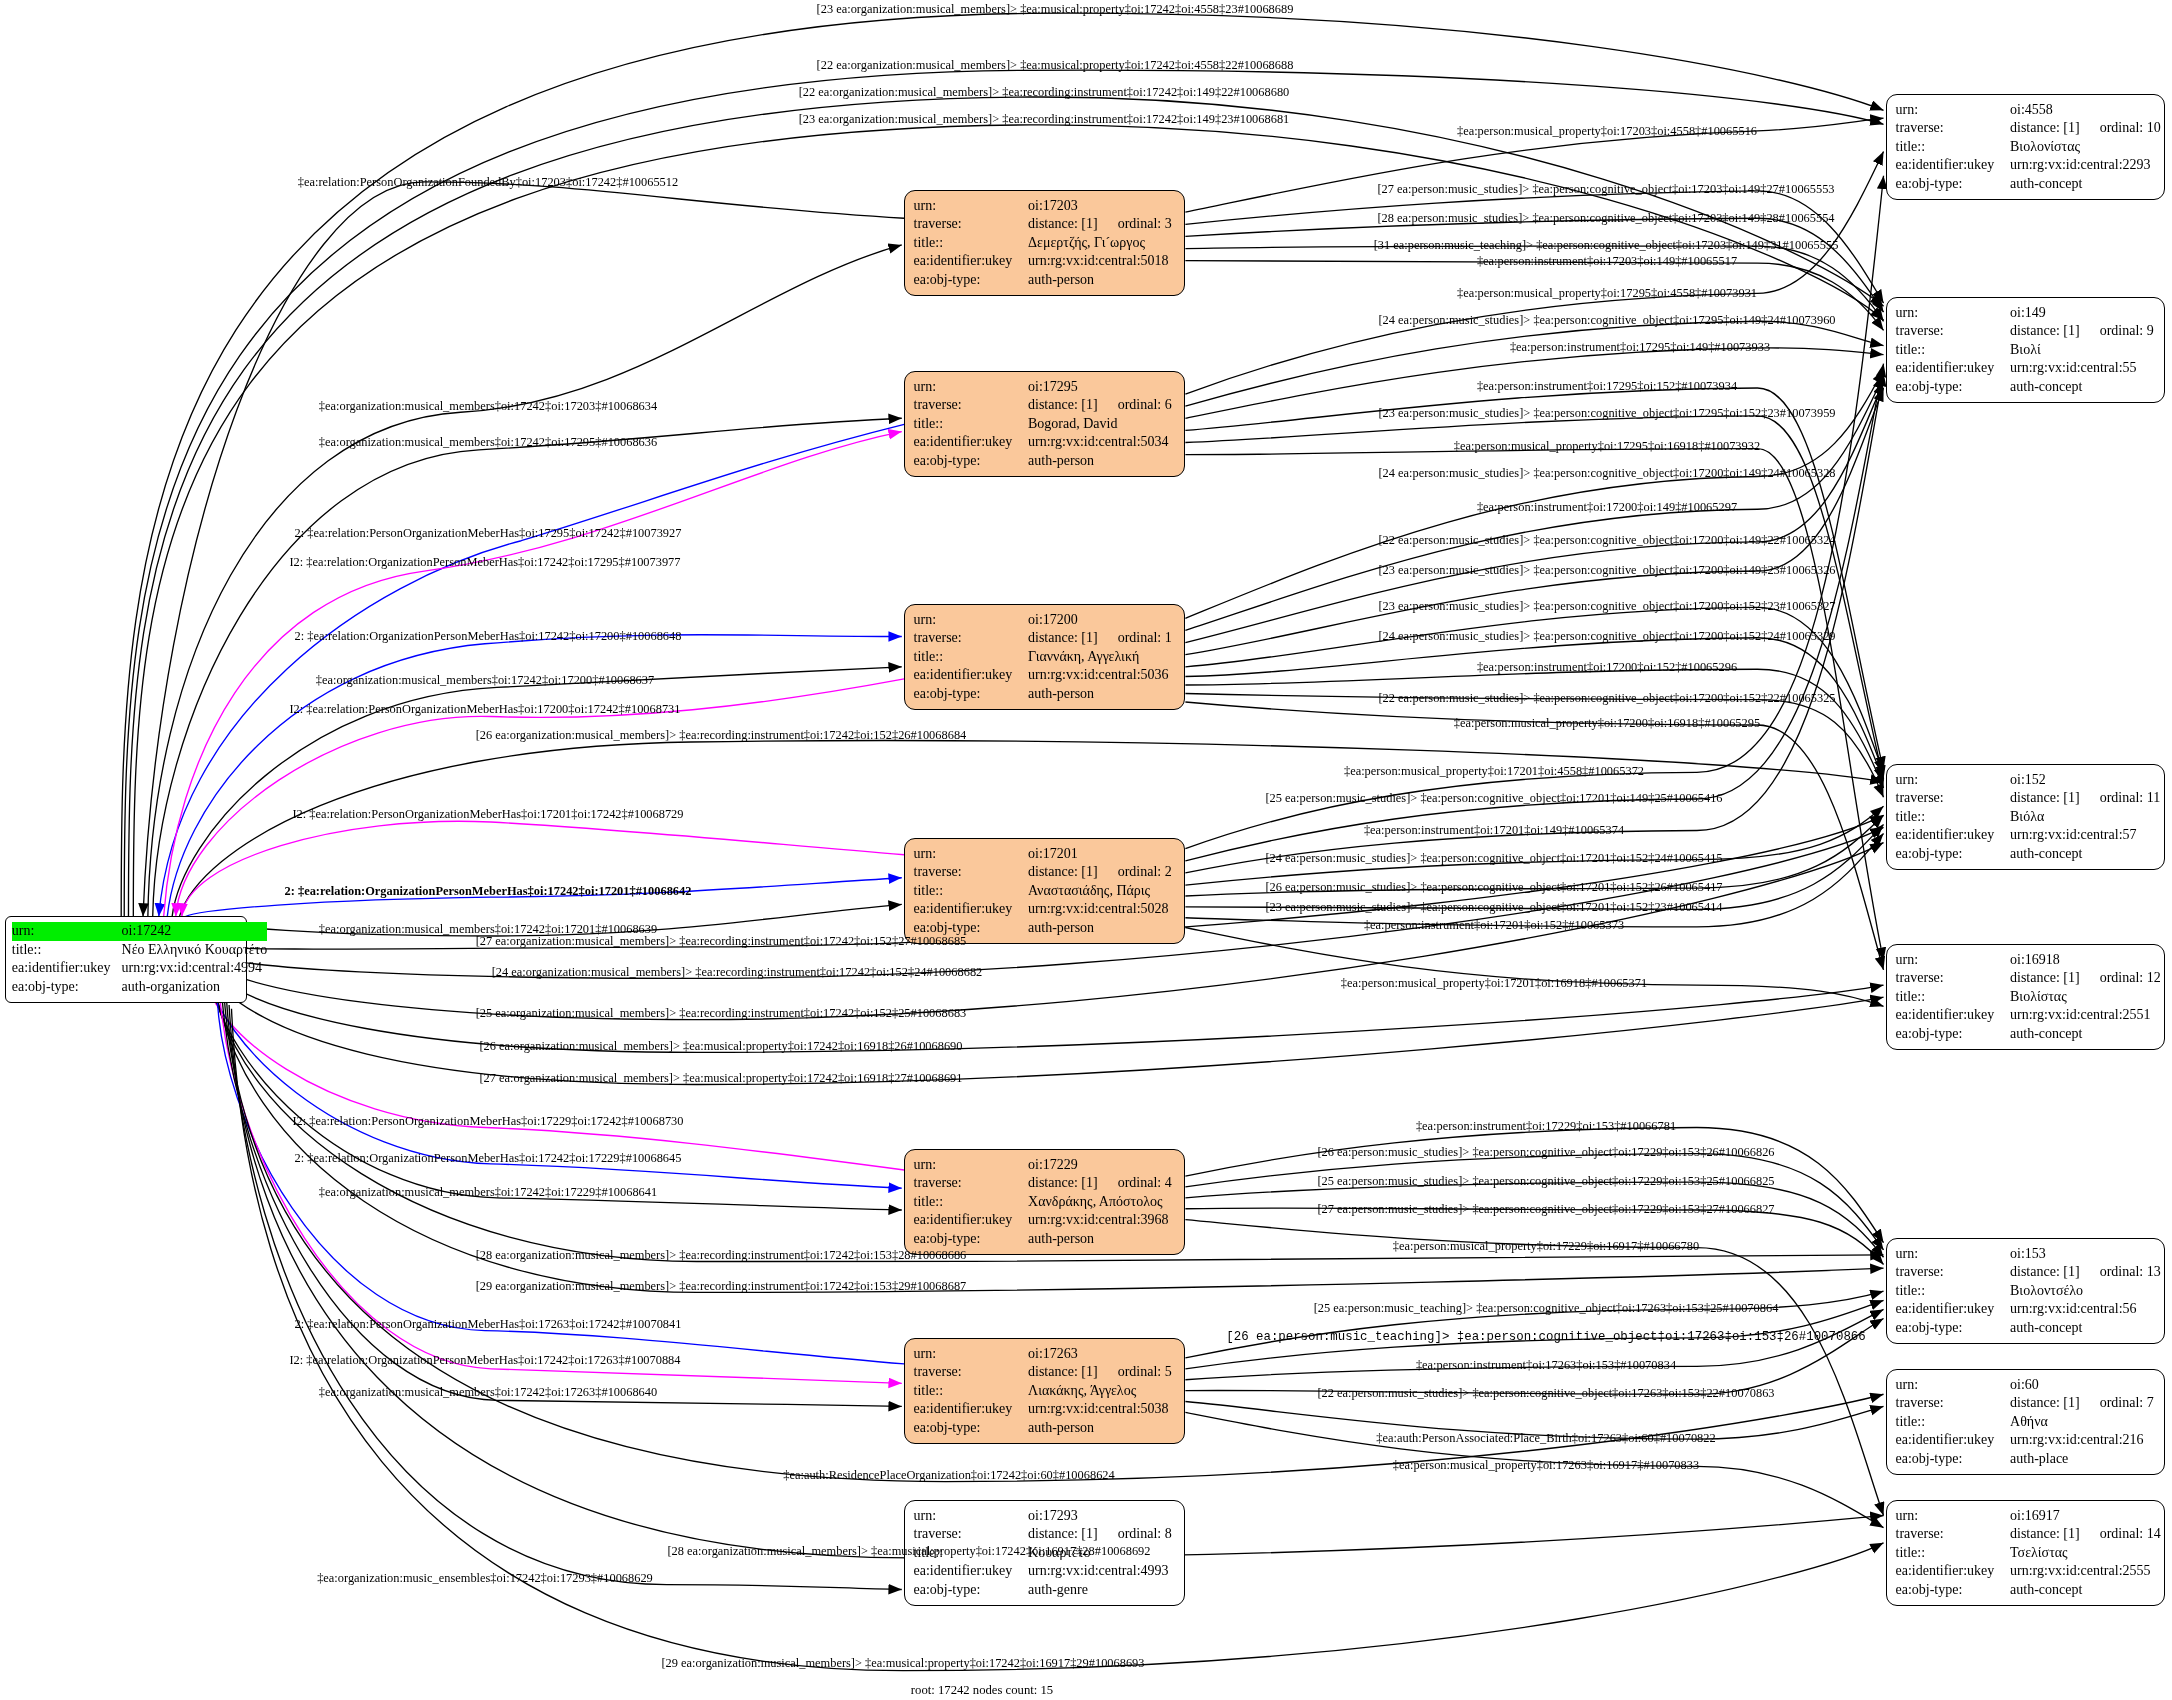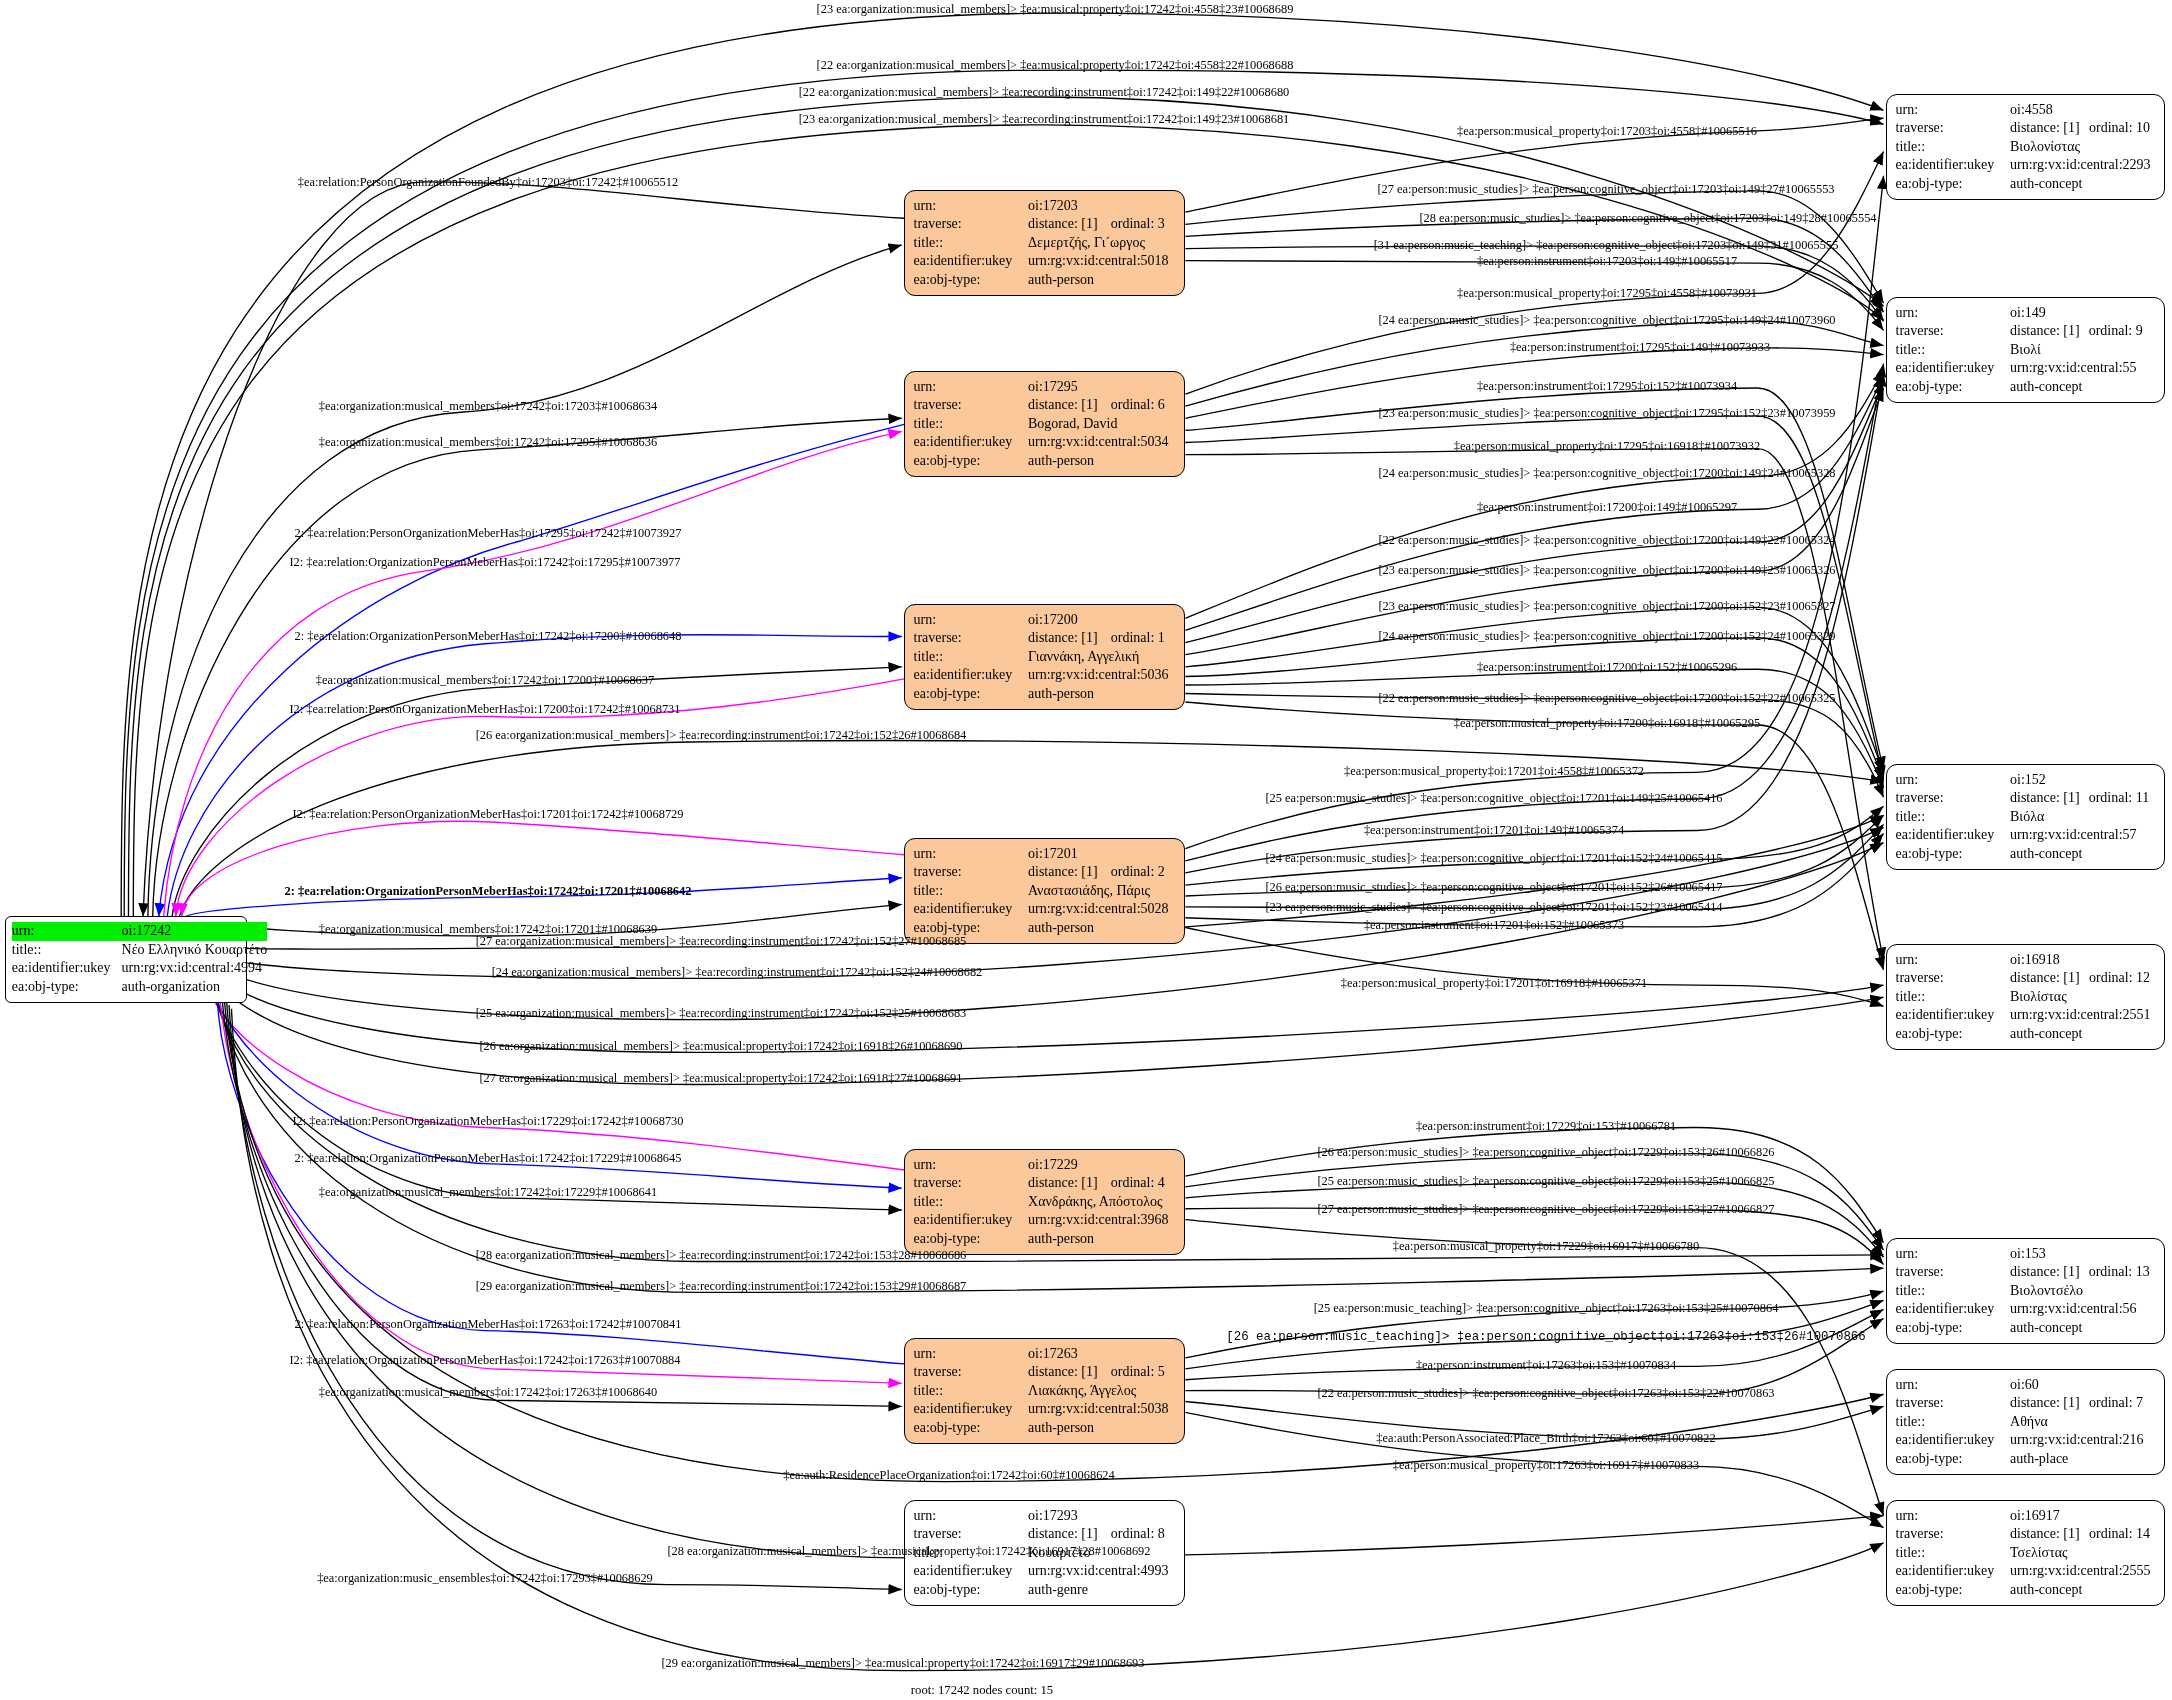--- a/index.html
+++ b/index.html
@@ -5,21 +5,21 @@
   html,body{margin:0;padding:0;background:#ffffff;}
   body{font-family:"Liberation Serif", serif;}
   #stage{position:relative;width:2172px;height:1701px;background:#fff;overflow:hidden;}
   svg.edges{position:absolute;left:0;top:0;width:2172px;height:1701px;pointer-events:none;}
   .node{position:absolute;box-sizing:border-box;border:1.2px solid #000;border-radius:11px;
         background:#ffffff;padding:6px 8.5px;}
   .node.person{background:#fac89b;}
   .node table{border-collapse:collapse;font-size:14px;line-height:1.32;color:#000;}
   .node td{padding:0 0;vertical-align:top;white-space:nowrap;}
   .node td.k{padding-right:15.8px;}
-  .node td.v2{padding-left:9px;}
+  .node td.v2{padding-left:20px;}
   .root{position:absolute;box-sizing:border-box;border:1.2px solid #000;border-radius:6px;
         background:#ffffff;padding:4.8px 6px;}
   .root table{border-collapse:collapse;font-size:14px;line-height:1.34;}
   .root td{padding:0 0;white-space:nowrap;}
   .root td.k{padding-right:11px;}
   .root .hl{background:#00ee00;}
   .elabel{position:absolute;font-size:12.4px;color:#000;white-space:nowrap;
           font-family:"Liberation Serif", serif;transform:translate(-50%,-50%);}
   .footer{position:absolute;font-size:12.7px;color:#000;white-space:nowrap;transform:translateX(-50%);}
 </style>
@@ -519,21 +519,21 @@
         </table>
       </div>
     </div>
   <div id="labels-layer">
       <div class="elabel" style="left: 1055px; top: 8.5px;">[23 ea:organization:musical_members]&gt; ‡ea:musical:property‡oi:17242‡oi:4558‡23#10068689</div>
       <div class="elabel" style="left: 1055px; top: 65px;">[22 ea:organization:musical_members]&gt; ‡ea:musical:property‡oi:17242‡oi:4558‡22#10068688</div>
       <div class="elabel" style="left: 1044px; top: 92px;">[22 ea:organization:musical_members]&gt; ‡ea:recording:instrument‡oi:17242‡oi:149‡22#10068680</div>
       <div class="elabel" style="left: 1044px; top: 119px;">[23 ea:organization:musical_members]&gt; ‡ea:recording:instrument‡oi:17242‡oi:149‡23#10068681</div>
       <div class="elabel" style="left: 1607px; top: 131px;">‡ea:person:musical_property‡oi:17203‡oi:4558‡#10065516</div>
       <div class="elabel" style="left: 1606px; top: 189px;">[27 ea:person:music_studies]&gt; ‡ea:person:cognitive_object‡oi:17203‡oi:149‡27#10065553</div>
-      <div class="elabel" style="left: 1606px; top: 218px; margin-left: 42px;">[28 ea:person:music_studies]&gt; ‡ea:person:cognitive_object‡oi:17203‡oi:149‡28#10065554</div>
+      <div class="elabel" style="left: 1606px; top: 218px;">[28 ea:person:music_studies]&gt; ‡ea:person:cognitive_object‡oi:17203‡oi:149‡28#10065554</div>
       <div class="elabel" style="left: 1606px; top: 245px;">[31 ea:person:music_teaching]&gt; ‡ea:person:cognitive_object‡oi:17203‡oi:149‡31#10065555</div>
       <div class="elabel" style="left: 1607px; top: 261px;">‡ea:person:instrument‡oi:17203‡oi:149‡#10065517</div>
       <div class="elabel" style="left: 1607px; top: 293px;">‡ea:person:musical_property‡oi:17295‡oi:4558‡#10073931</div>
       <div class="elabel" style="left: 1607px; top: 320px;">[24 ea:person:music_studies]&gt; ‡ea:person:cognitive_object‡oi:17295‡oi:149‡24#10073960</div>
       <div class="elabel" style="left: 1640px; top: 347px;">‡ea:person:instrument‡oi:17295‡oi:149‡#10073933</div>
       <div class="elabel" style="left: 1607px; top: 386px;">‡ea:person:instrument‡oi:17295‡oi:152‡#10073934</div>
       <div class="elabel" style="left: 1607px; top: 413px;">[23 ea:person:music_studies]&gt; ‡ea:person:cognitive_object‡oi:17295‡oi:152‡23#10073959</div>
       <div class="elabel" style="left: 1607px; top: 446px;">‡ea:person:musical_property‡oi:17295‡oi:16918‡#10073932</div>
       <div class="elabel" style="left: 1607px; top: 473px;">[24 ea:person:music_studies]&gt; ‡ea:person:cognitive_object‡oi:17200‡oi:149‡24#10065328</div>
       <div class="elabel" style="left: 1607px; top: 507px;">‡ea:person:instrument‡oi:17200‡oi:149‡#10065297</div>

